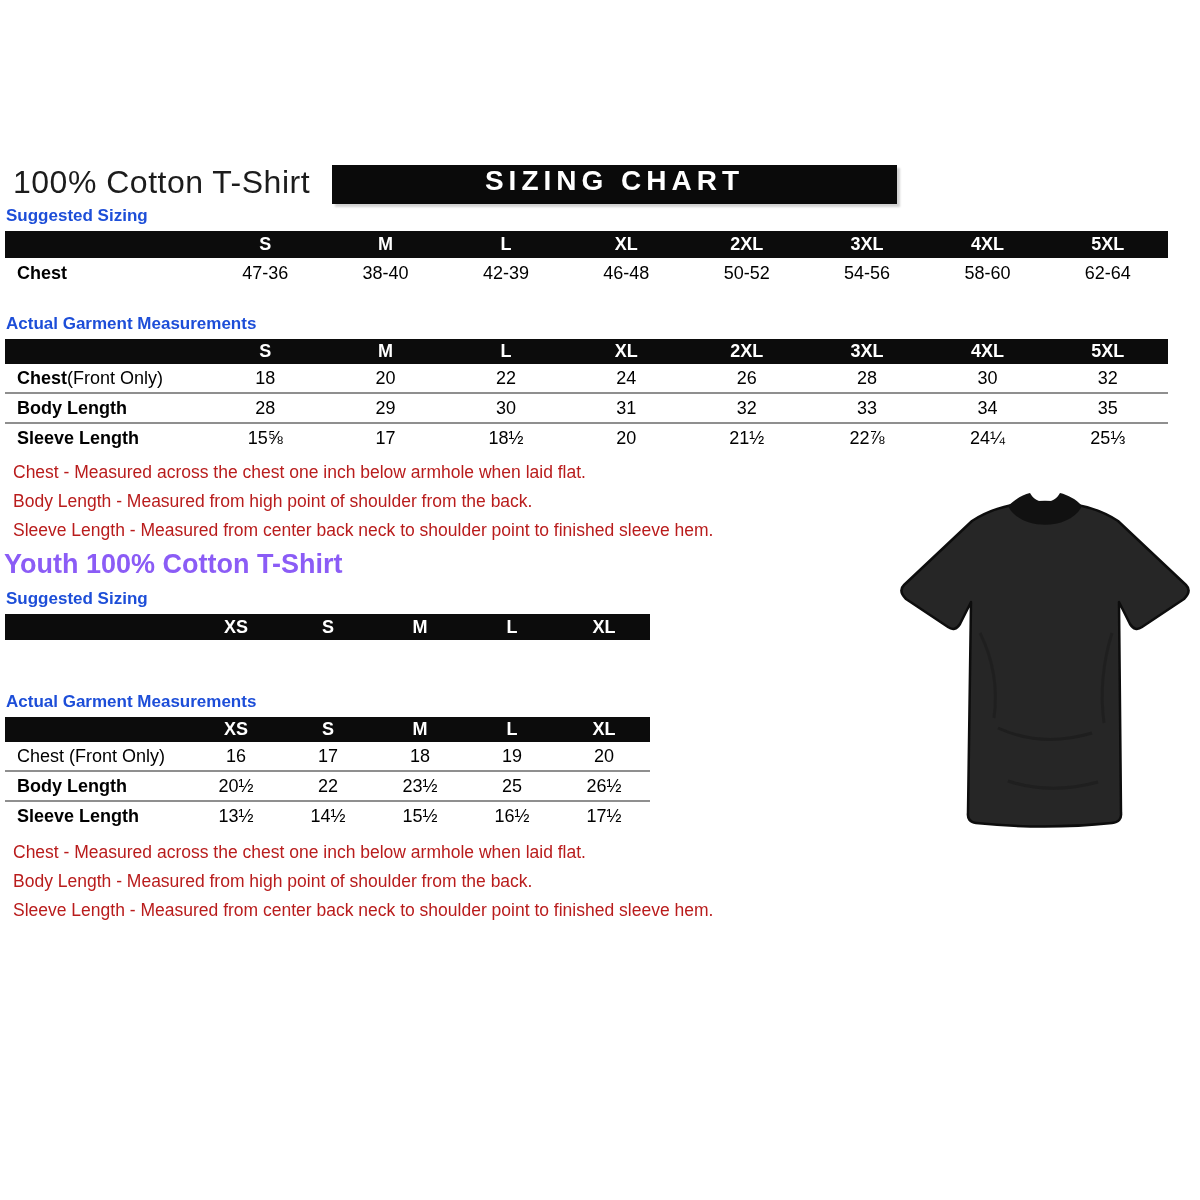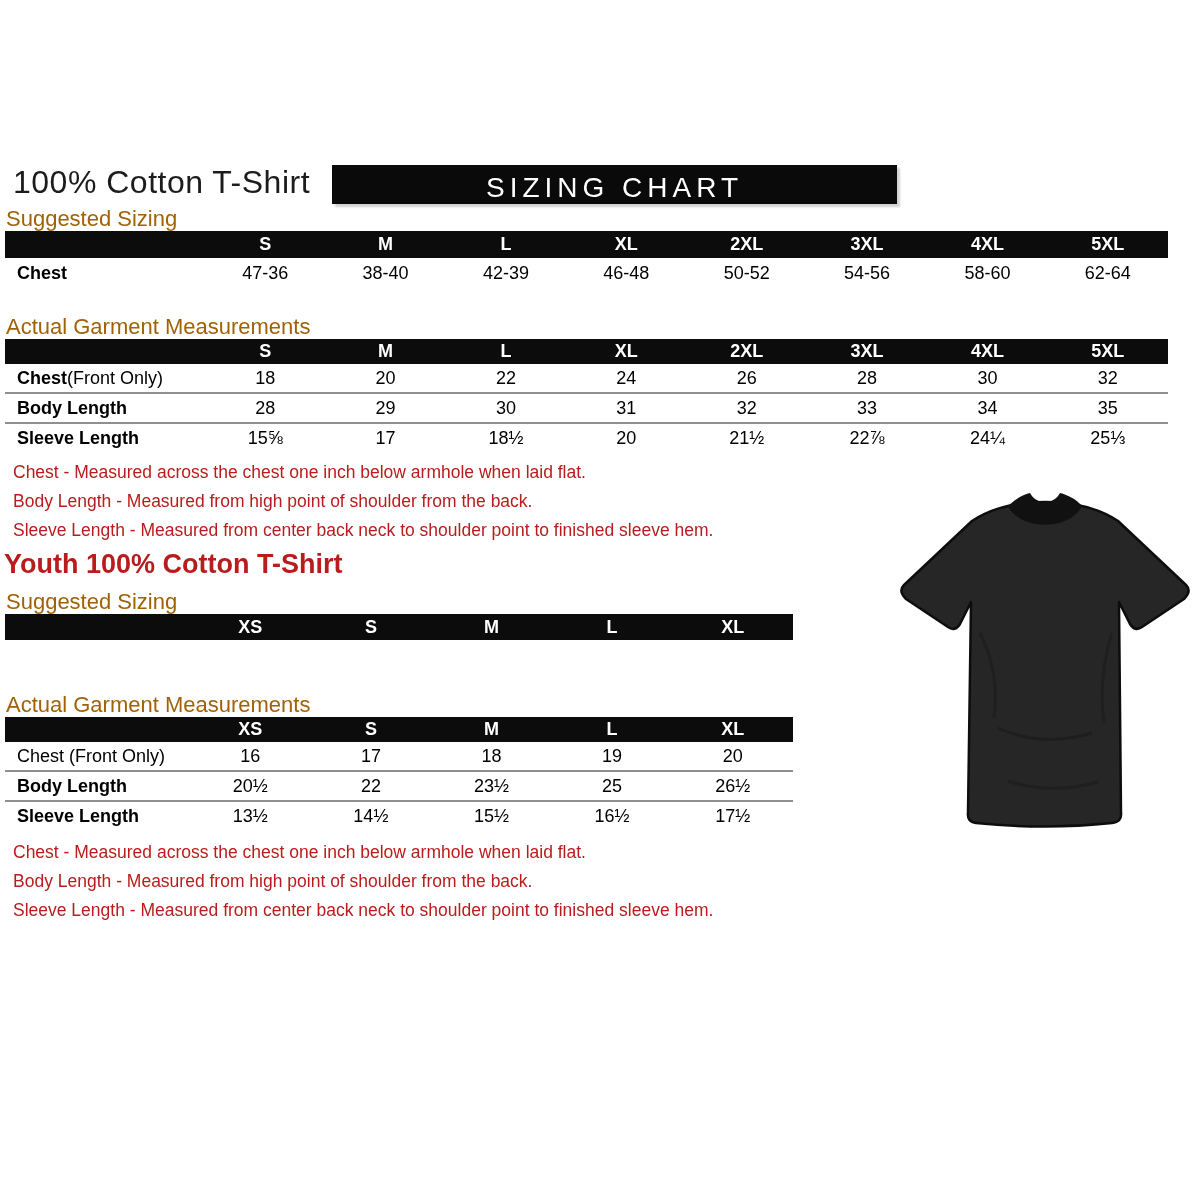--- a/index.html
+++ b/index.html
@@ -7,30 +7,30 @@
     width:1200px; height:1200px; position:relative; overflow:hidden;
     background:#ffffff; color:#161616;
     font-family:"Liberation Sans", sans-serif;
     -webkit-font-smoothing:antialiased;
   }
   .abs { position:absolute; }
 
   .main-title { font-size:32px; font-weight:400; letter-spacing:0.5px; color:#1c1c1c; }
   .banner {
     background:#0a0a0a; color:#ffffff; text-align:center;
-    font-weight:400; font-size:28px; letter-spacing:5px;
-    display:flex; align-items:flex-end; justify-content:center;
+    font-weight:700; font-size:28px; letter-spacing:5px;
+    display:flex; align-items:flex-start; justify-content:center;
     box-shadow:3px 3px 2px rgba(0,0,0,0.18);
   }
-  .section-label { font-size:22px; font-weight:400; color:#a16207; }
-  .youth-title { font-size:27px; font-weight:700; color:#b91c1c; }
+  .section-label { font-size:17px; font-weight:700; color:#1d4ed8; }
+  .youth-title { font-size:27px; font-weight:700; color:#8b5cf6; }
 
   .tbl { font-size:18px; }
   .grid-adult { display:grid; grid-template-columns:200px repeat(8,1fr); width:1163px; }
-  .grid-youth { display:grid; grid-template-columns:185px repeat(5,1fr); width:788px; }
+  .grid-youth { display:grid; grid-template-columns:185px repeat(5,1fr); width:645px; }
   .thead { background:#0c0c0c; color:#ffffff; font-weight:700; }
   .thead .cell { display:flex; align-items:center; justify-content:center; }
   .trow .cell { display:flex; align-items:center; justify-content:center; color:#000000; }
   .label-cell { justify-content:flex-start !important; padding-left:12px; }
   .h27 { height:27px; } .h26 { height:26px; } .h25 { height:25px; }
   .h31 { height:31px; } .h30 { height:30px; } .h28 { height:28px; }
   .bold { font-weight:700; }
   .ruled .trow + .trow { border-top:2px solid #8f8f8f; }
 
   .notes { font-size:17.5px; line-height:29px; color:#b91c1c; }

